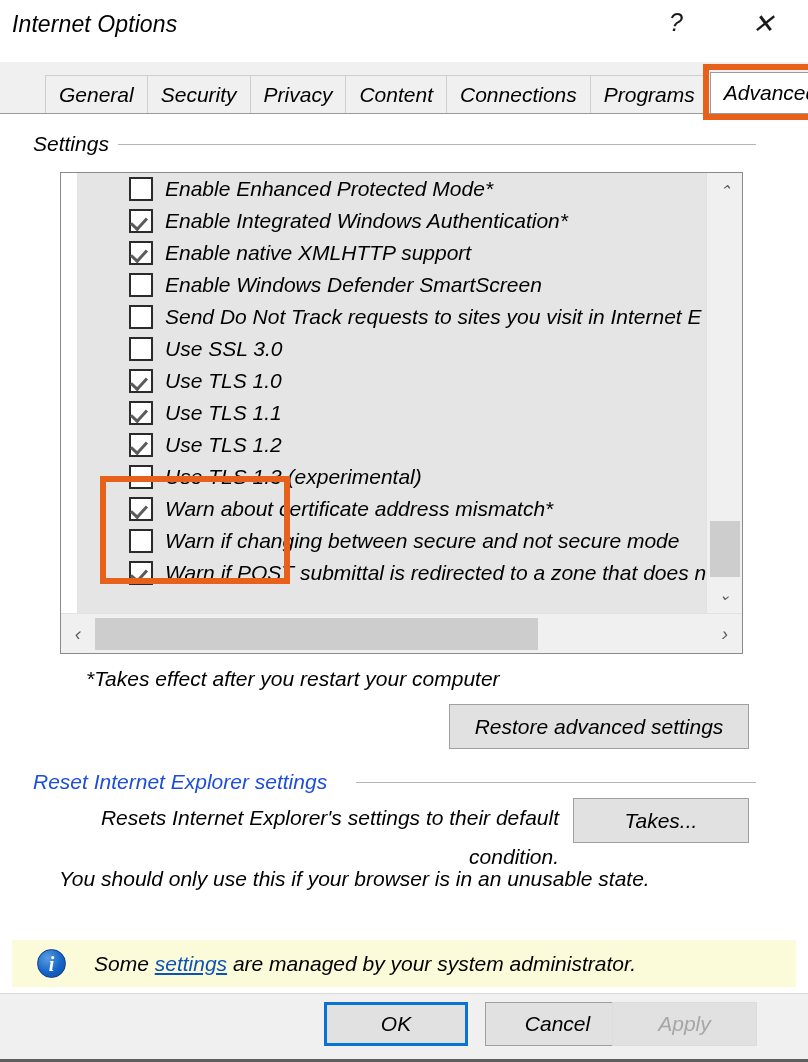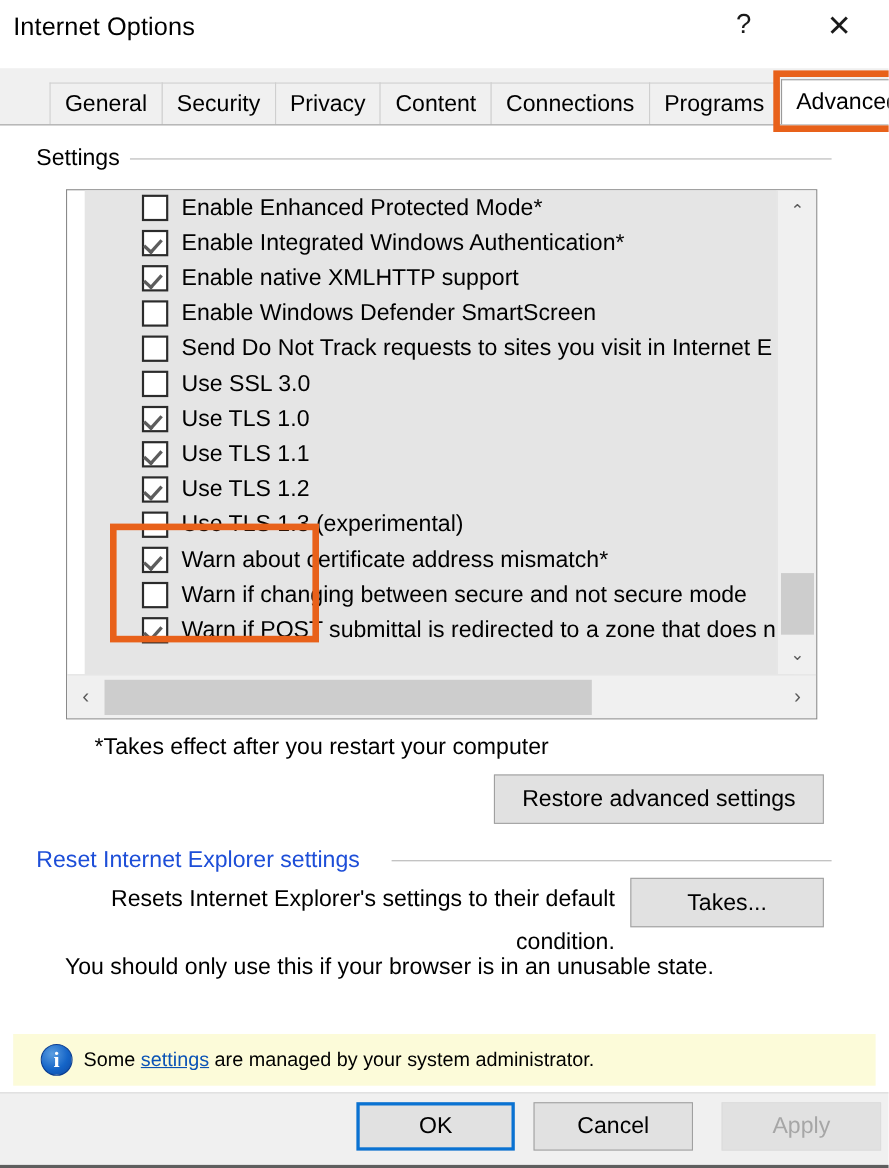--- a/index.html
+++ b/index.html
@@ -8,20 +8,21 @@
     width: 808px; height: 1062px;
     background: #ffffff;
     font-family: "Liberation Sans", sans-serif;
     -webkit-font-smoothing: antialiased;
   }
   #dialog {
     position: relative;
     width: 808px; height: 1062px;
     background: #ffffff;
     overflow: hidden;
+    font-style: italic;
   }
 
   
   #titlebar {
     position: absolute; left: 0; top: 0;
     width: 808px; height: 62px;
     background: #ffffff;
   }
   #title-text {
     position: absolute; left: 12px; top: 11px;
@@ -256,22 +257,22 @@
   #info-icon::after {
     content: "i";
     position: absolute; left: 0; right: 0; top: 50%;
     transform: translateY(-52%);
     text-align: center;
     font-family: "Liberation Serif", serif;
     font-size: 20px; font-weight: bold; color: #ffffff;
     line-height: 1;
   }
   #info-text {
-    margin-left: 10px;
-    font-size: 18px; color: #000000;
+    margin-left: 28px;
+    font-size: 21px; color: #000000;
     white-space: nowrap;
   }
   #info-link {
     color: #0b53b5;
     text-decoration: underline;
     cursor: default;
   }
 
   
   #commandbar {
@@ -284,21 +285,21 @@
     position: absolute; left: 324px; top: 8px;
     width: 144px; height: 44px;
     background: #e1e1e1;
     border: 3px solid #0a72d2;
   }
   #cancel-btn {
     position: absolute; left: 485px; top: 8px;
     width: 145px; height: 44px;
   }
   #apply-btn {
-    position: absolute; left: 656px; top: 8px;
+    position: absolute; left: 612px; top: 8px;
     width: 145px; height: 44px;
     color: #a6a6a6;
     background: #e1e1e1;
     border: 1px solid #dcdcdc;
   }
   #bottom-edge {
     position: absolute; left: 0; bottom: 0;
     width: 808px; height: 3px;
     background: #5e5e5e;
   }

